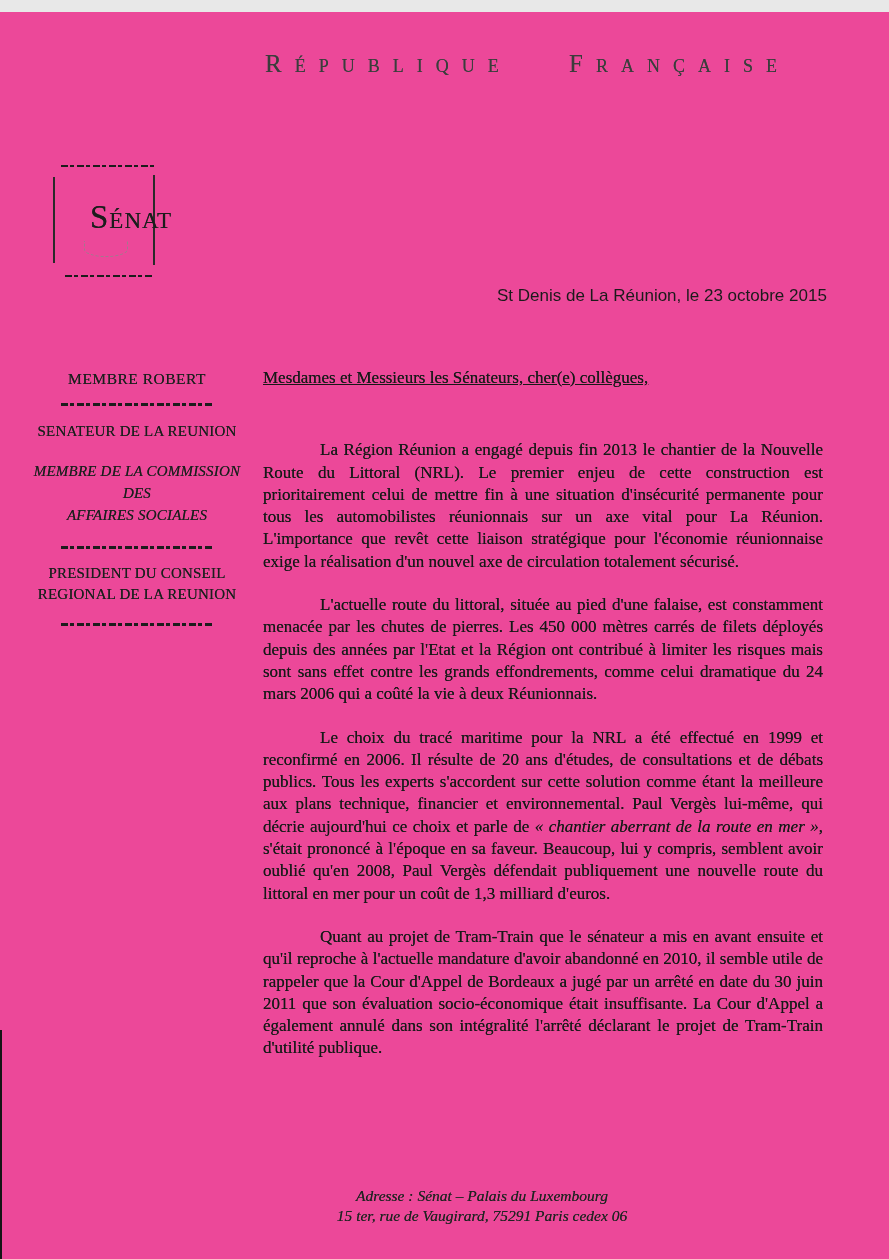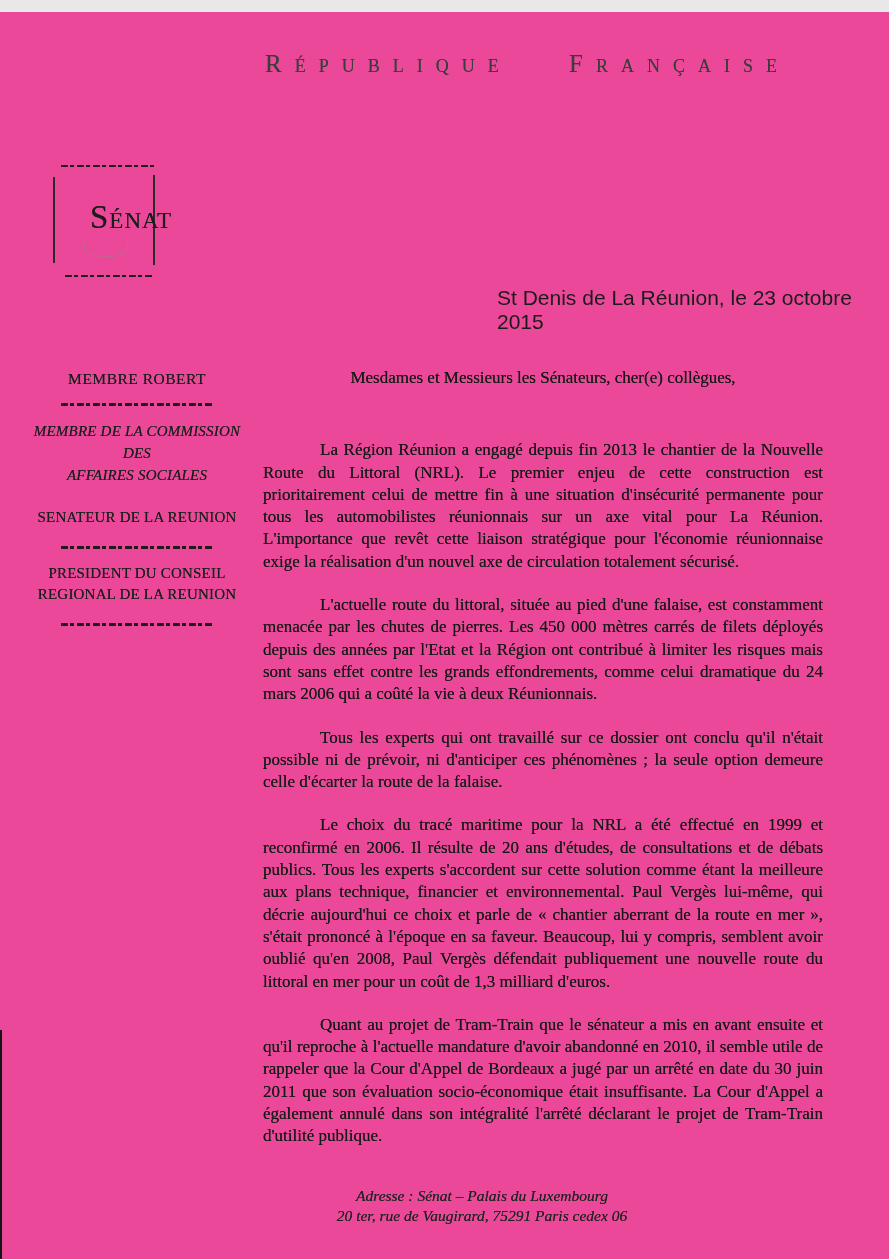--- a/index.html
+++ b/index.html
@@ -78,21 +78,21 @@
     border-radius: 0 0 42px 42px / 0 0 15px 15px;
     opacity: 0.75;
   }
 
   
   .dateline {
     position: absolute;
     left: 497px;
     top: 274px;
     font-family: "Liberation Sans", sans-serif;
-    font-size: 21px;
+    font-size: 17px;
     color: #1b1b1b;
   }
 
   
   .sender {
     position: absolute;
     left: 20px;
     top: 358px;
     width: 234px;
     text-align: center;
@@ -127,27 +127,28 @@
     top: 355px;
     width: 560px;
     font-size: 17px;
     line-height: 22.3px;
     text-align: justify;
     color: #181818;
     text-shadow: 0 0 0.4px #2a2a2a;
   }
   .letter-body .salutation {
     margin: 0 0 50px 0;
-    text-align: center;
+    text-align: left;
+    text-decoration: underline;
   }
   .letter-body p.para {
     margin: 0 0 21px 0;
     text-indent: 57px;
   }
-  .letter-body .quote-italic { }
+  .letter-body .quote-italic { font-style: italic; }
 
   
   .footer-address {
     position: absolute;
     left: 272px;
     top: 1174px;
     width: 420px;
     text-align: center;
     font-style: italic;
     font-size: 15.5px;
@@ -184,38 +185,37 @@
     <div class="logo-text">Sénat</div>
     <div class="logo-arc"></div>
     <div class="dash-bottom dash-h"></div>
   </div>
 
   <div class="dateline">St Denis de La Réunion, le 23 octobre 2015</div>
 
   <div class="sender">
     <div class="name">MEMBRE ROBERT</div>
     <div class="separator dash-h"></div>
+    <div class="role caps">SENATEUR DE LA REUNION</div>
     <div class="role em preline">MEMBRE DE LA COMMISSION
 DES
 AFFAIRES SOCIALES</div>
-    <div class="role caps">SENATEUR DE LA REUNION</div>
     <div class="separator dash-h"></div>
     <div class="role caps pres preline">PRESIDENT DU CONSEIL
 REGIONAL DE LA REUNION</div>
     <div class="separator dash-h"></div>
   </div>
 
   <div class="letter-body">
     <p class="salutation">Mesdames et Messieurs les Sénateurs, cher(e) collègues,</p>
     <p class="para">La Région Réunion a engagé depuis fin 2013 le chantier de la Nouvelle Route du Littoral (NRL). Le premier enjeu de cette construction est prioritairement celui de mettre fin à une situation d'insécurité permanente pour tous les automobilistes réunionnais sur un axe vital pour La Réunion. L'importance que revêt cette liaison stratégique pour l'économie réunionnaise exige la réalisation d'un nouvel axe de circulation totalement sécurisé.</p>
     <p class="para">L'actuelle route du littoral, située au pied d'une falaise, est constamment menacée par les chutes de pierres. Les 450 000 mètres carrés de filets déployés depuis des années par l'Etat et la Région ont contribué à limiter les risques mais sont sans effet contre les grands effondrements, comme celui dramatique du 24 mars 2006 qui a coûté la vie à deux Réunionnais.</p>
-    <p class="para">Tous les experts qui ont travaillé sur ce dossier ont conclu qu'il n'était possible ni de prévoir, ni d'anticiper ces phénomènes ; la seule option demeure celle d'écarter la route de la falaise.</p>
     <p class="para"><span>Le choix du tracé maritime pour la NRL a été effectué en 1999 et reconfirmé en 2006. Il résulte de 20 ans d'études, de consultations et de débats publics. Tous les experts s'accordent sur cette solution comme étant la meilleure aux plans technique, financier et environnemental. Paul Vergès lui-même, qui décrie aujourd'hui ce choix et parle de </span><span class="quote-italic">« chantier aberrant de la route en mer »</span><span>, s'était prononcé à l'époque en sa faveur. Beaucoup, lui y compris, semblent avoir oublié qu'en 2008, Paul Vergès défendait publiquement une nouvelle route du littoral en mer pour un coût de 1,3 milliard d'euros.</span></p>
     <p class="para">Quant au projet de Tram-Train que le sénateur a mis en avant ensuite et qu'il reproche à l'actuelle mandature d'avoir abandonné en 2010, il semble utile de rappeler que la Cour d'Appel de Bordeaux a jugé par un arrêté en date du 30 juin 2011 que son évaluation socio-économique était insuffisante. La Cour d'Appel a également annulé dans son intégralité l'arrêté déclarant le projet de Tram-Train d'utilité publique.</p>
   </div>
 
   <div class="footer-address preline">Adresse : Sénat – Palais du Luxembourg
-20 ter, rue de Vaugirard, 75291 Paris cedex 06</div>
+15 ter, rue de Vaugirard, 75291 Paris cedex 06</div>
 
   <div class="artifact-left-line"></div>
   <div class="artifact-bottom-bar"></div>
 
 </div>
 
 </body></html>

